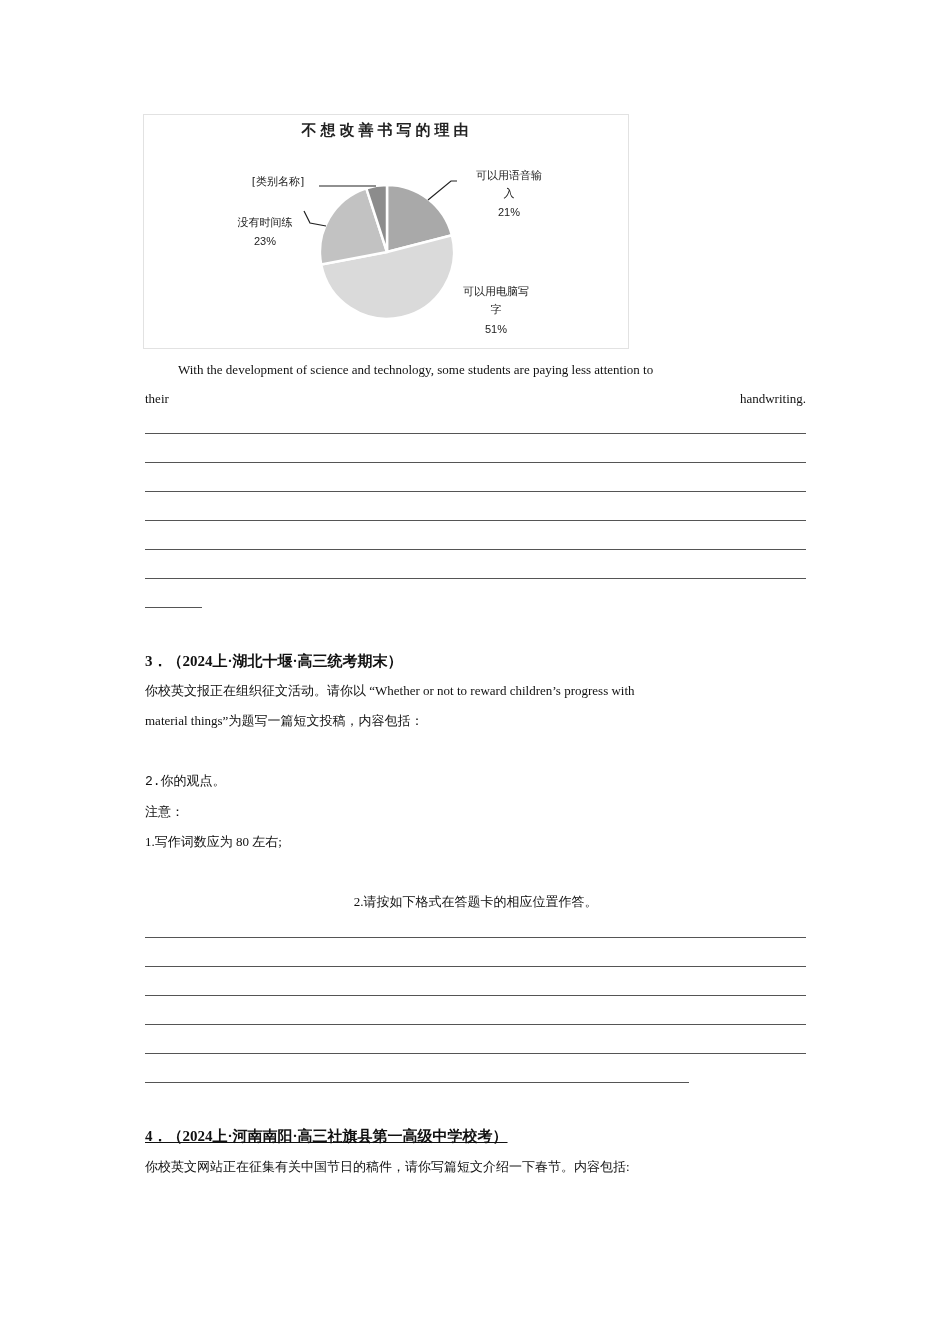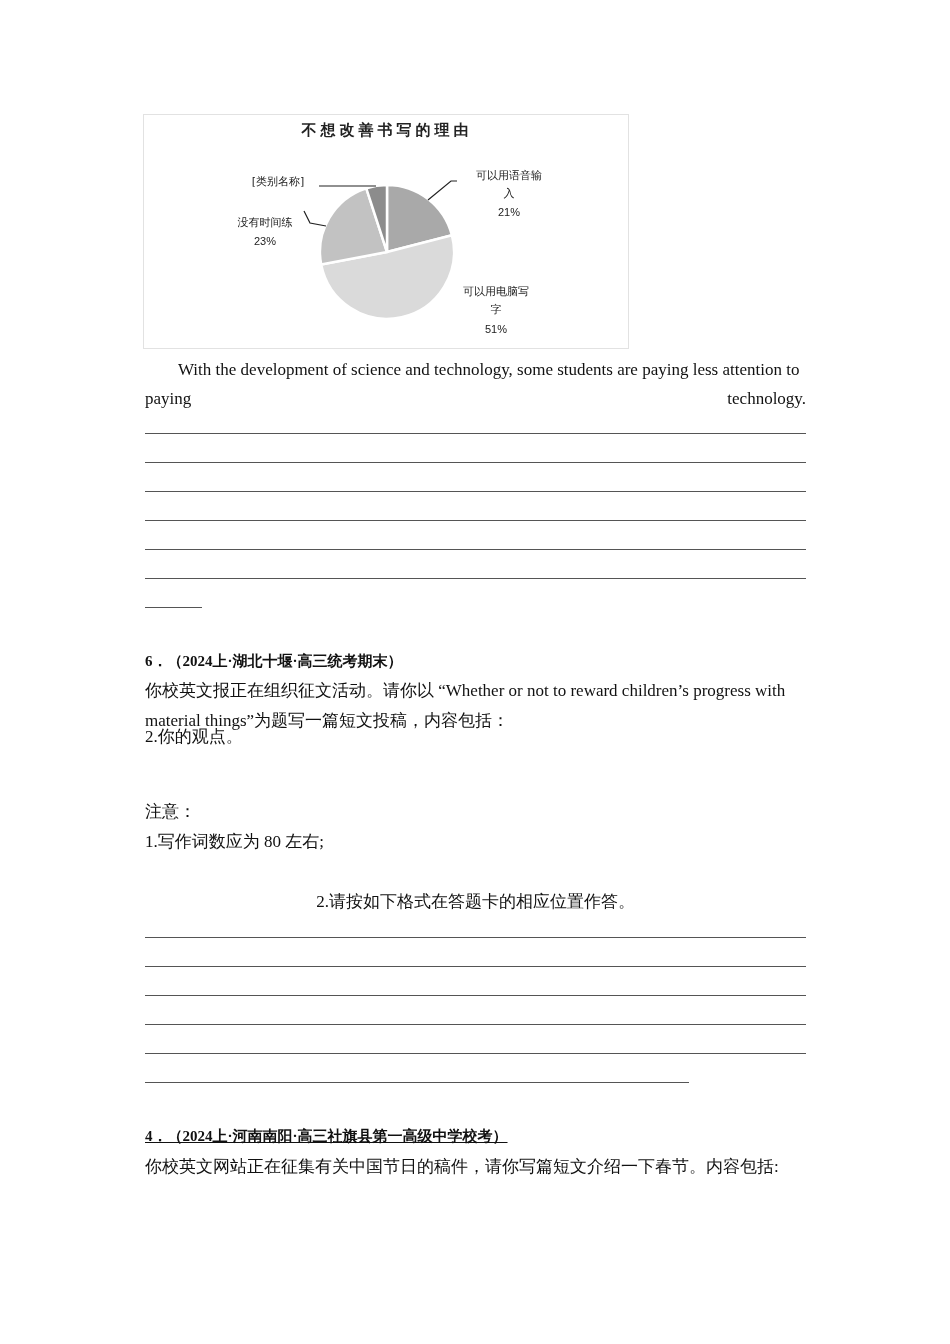--- a/index.html
+++ b/index.html
@@ -48,21 +48,21 @@
     }
     .chart-pct {
       font-family: "Liberation Sans", sans-serif;
       font-size: 11px;
       fill: #222;
     }
     .text-line {
       position: absolute;
       left: 145px;
       width: 661px;
-      font-size: 17px;
+      font-size: 13px;
       line-height: 20px;
       white-space: nowrap;
     }
     .justify-line {
       display: flex;
       justify-content: space-between;
     }
     .indent {
       text-indent: 33px;
     }
@@ -116,36 +116,36 @@
 
       <text class="chart-label" x="121" y="111" text-anchor="middle">没有时间练</text>
       <text class="chart-pct" x="121" y="130" text-anchor="middle">23%</text>
 
       <text class="chart-label" x="134" y="70" text-anchor="middle">[类别名称]</text>
     </svg>
   </div>
 
   <div class="text-line indent" style="top:360px;">With the development of science and technology, some students are paying less attention to</div>
   <div class="text-line justify-line" style="top:389px;">
-    <span>paying</span>
-    <span>technology.</span>
+    <span>their</span>
+    <span>handwriting.</span>
   </div>
 
   <div class="rule" style="top:433px; width:661px;"></div>
   <div class="rule" style="top:462px; width:661px;"></div>
   <div class="rule" style="top:491px; width:661px;"></div>
   <div class="rule" style="top:520px; width:661px;"></div>
   <div class="rule" style="top:549px; width:661px;"></div>
   <div class="rule" style="top:578px; width:661px;"></div>
   <div class="rule" style="top:607px; width:57px;"></div>
 
-  <div class="text-line q-heading" style="top:651px;">6．（2024上·湖北十堰·高三统考期末）</div>
+  <div class="text-line q-heading" style="top:651px;">3．（2024上·湖北十堰·高三统考期末）</div>
   <div class="text-line" style="top:711px;">material things”为题写一篇短文投稿，内容包括：</div>
   <div class="text-line" style="top:681px;">你校英文报正在组织征文活动。请你以 “Whether or not to reward children’s progress with</div>
-  <div class="text-line" style="top:727px;">2.你的观点。</div>
+  <div class="text-line" style="top:772px;font-family:Liberation Mono, monospace;">2.你的观点。</div>
   <div class="text-line" style="top:802px;">注意：</div>
   <div class="text-line" style="top:832px;">1.写作词数应为 80 左右;</div>
   <div class="text-line" style="top:892px;text-align:center;">2.请按如下格式在答题卡的相应位置作答。</div>
 
   <div class="rule" style="top:937px; width:661px;"></div>
   <div class="rule" style="top:966px; width:661px;"></div>
   <div class="rule" style="top:995px; width:661px;"></div>
   <div class="rule" style="top:1024px; width:661px;"></div>
   <div class="rule" style="top:1053px; width:661px;"></div>
   <div class="rule" style="top:1082px; width:544px;"></div>

